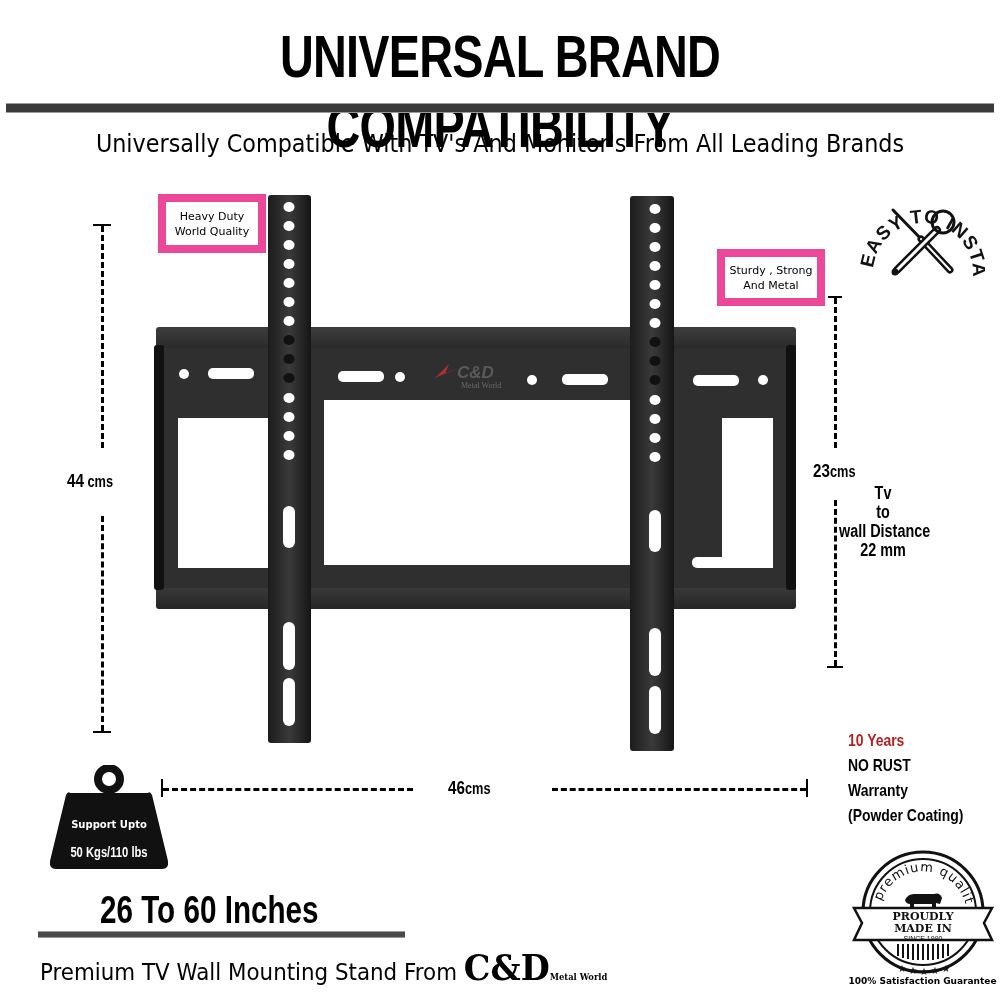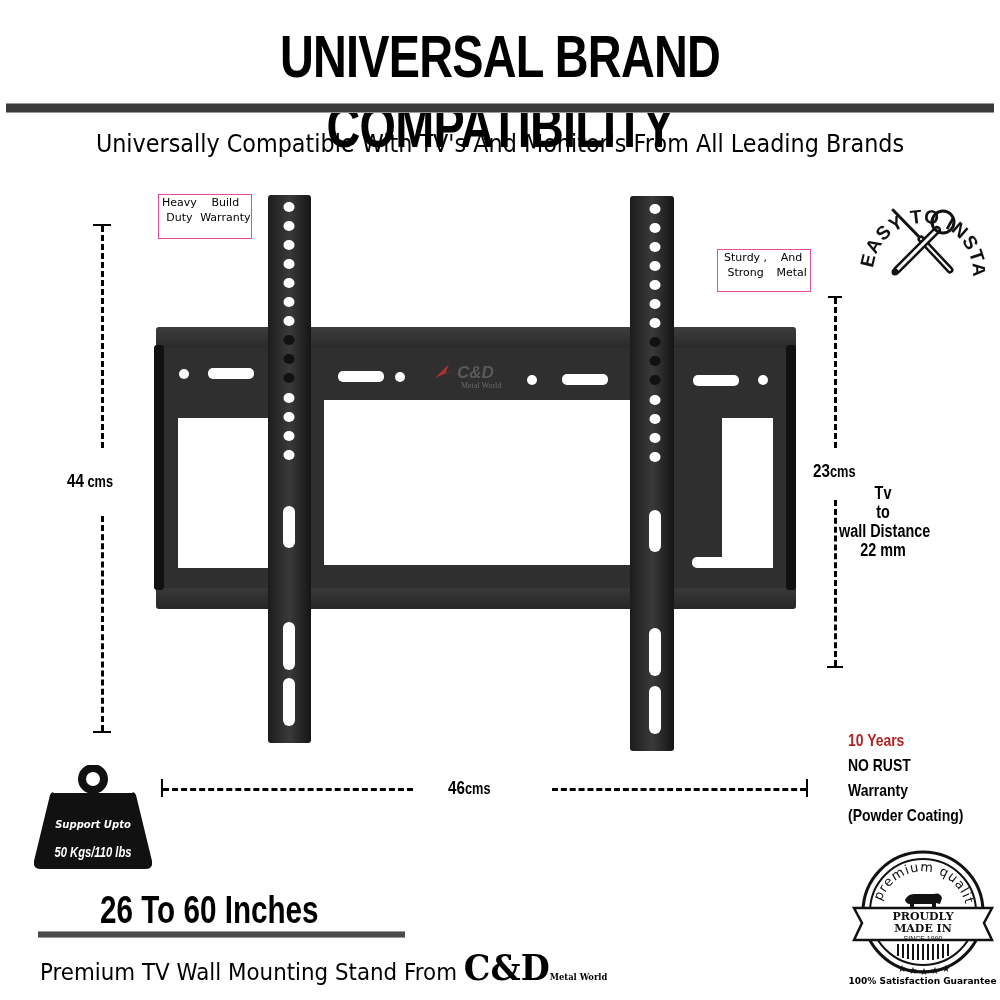--- a/index.html
+++ b/index.html
@@ -1,21 +1,21 @@
 <!DOCTYPE html>
 <html><head>
 <meta charset="utf-8">
 <style>
   html, body { margin:0; padding:0; background:#ffffff; }
   body { width:1000px; height:1000px; position:relative; overflow:hidden; font-family:"Liberation Sans", sans-serif; color:#000; }
   .abs { position:absolute; }
   .title { left:0; top:22px; width:1000px; text-align:center; font-family:"Liberation Sans", sans-serif; font-weight:bold; font-size:60px; letter-spacing:-1px; transform:scaleX(0.78); transform-origin:50% 50%; line-height:70px; }
   .rule-top { left:6px; top:103px; width:988px; height:8px; background:#3a3a3a; border-top:1px solid #9a9a9a; border-bottom:1px solid #9a9a9a; }
   .subtitle { left:0; top:126px; width:1000px; text-align:center; font-family:"DejaVu Sans", sans-serif; font-size:24px; transform:scaleX(0.93); line-height:36px; }
-  .box { border:1px solid #ec4899; background:#fff; text-align:center; font-family:"DejaVu Sans", sans-serif; font-size:11px; line-height:15px; display:flex; justify-content:center; }
+  .box { border:8px solid #ec4899; background:#fff; text-align:center; font-family:"DejaVu Sans", sans-serif; font-size:11px; line-height:15px; display:flex; flex-direction:column; justify-content:center; }
   .dim-label { font-family:"Liberation Sans", sans-serif; font-weight:bold; font-size:19px; transform:scaleX(0.8); transform-origin:left center; white-space:nowrap; }
   .dim-label small { font-size:16px; }
   .narrow-bold { font-family:"Liberation Sans", sans-serif; font-weight:bold; transform:scaleX(0.8); white-space:nowrap; }
   .vline { border-left:3px dashed #000; width:0; }
   .hline { border-top:3px dashed #000; height:0; }
   .tick-h { background:#000; height:2px; }
   .tick-v { background:#000; width:2px; }
   .warranty { left:848px; top:728px; line-height:25px; }
   .warranty div { font-family:"Liberation Sans", sans-serif; font-weight:bold; font-size:17px; transform:scaleX(0.82); transform-origin:left center; white-space:nowrap; }
   .inches { left:100px; top:888px; font-family:"Liberation Sans", sans-serif; font-weight:bold; font-size:38px; transform:scaleX(0.78); transform-origin:left center; white-space:nowrap; line-height:44px; }
@@ -27,21 +27,21 @@
 </style>
 </head>
 <body>
 
 <div class="abs title">UNIVERSAL BRAND COMPATIBILITY</div>
 <div class="abs rule-top"></div>
 <div class="abs subtitle">Universally Compatible With TV's And Monitor's From All Leading Brands</div>
 
 <div class="abs box" style="left:158px;top:194px;width:92px;height:43px;">
   <span>Heavy Duty</span>
-  <span>Build Warranty</span>
+  <span>World Quality</span>
 </div>
 <div class="abs box" style="left:717px;top:207px;width:92px;height:41px;margin-top:42px;">
   <span>Sturdy , Strong</span>
   <span>And Metal</span>
 </div>
 
 <svg class="abs" style="left:855px;top:178px;" width="130" height="115" viewBox="0 0 130 115">
   <defs>
     <path id="arcpath" d="M 18 95 A 50 50 0 1 1 118 95" fill="none"></path>
   </defs>
@@ -182,21 +182,21 @@
 </svg>
 
 <div class="abs tick-v" style="left:161px;top:779px;height:18px;"></div>
 <div class="abs hline" style="left:163px;top:788px;width:250px;"></div>
 <div class="abs dim-label" style="left:448px;top:777px;">
   <span>46</span><small>cms</small>
 </div>
 <div class="abs hline" style="left:552px;top:788px;width:254px;"></div>
 <div class="abs tick-v" style="left:806px;top:779px;height:18px;"></div>
 
-<div class="abs" style="left:32px;top:765px;width:122px;height:107px;font-style:italic;">
+<div class="abs" style="left:48px;top:765px;width:122px;height:107px;">
   <svg width="122" height="107" viewBox="0 0 122 107">
     <circle cx="61" cy="14" r="11" fill="none" stroke="#111" stroke-width="8"></circle>
     <path d="M22 28 Q20 26 18 30 L2 96 Q1 104 8 104 H114 Q121 104 120 96 L104 30 Q102 26 100 28 Z" fill="#111"></path>
   </svg>
   <div class="abs" style="left:0;top:54px;width:122px;text-align:center;color:#fff;font-family:'DejaVu Sans',sans-serif;font-weight:bold;font-size:10px;">Support Upto</div>
   <div class="abs" style="left:0;top:79px;width:122px;text-align:center;color:#fff;font-family:'Liberation Sans',sans-serif;font-weight:bold;font-size:14px;transform:scaleX(0.8);">50 Kgs/110 lbs</div>
 </div>
 
 <div class="abs warranty">
   <div style="color:#b22222;">10 Years</div>

